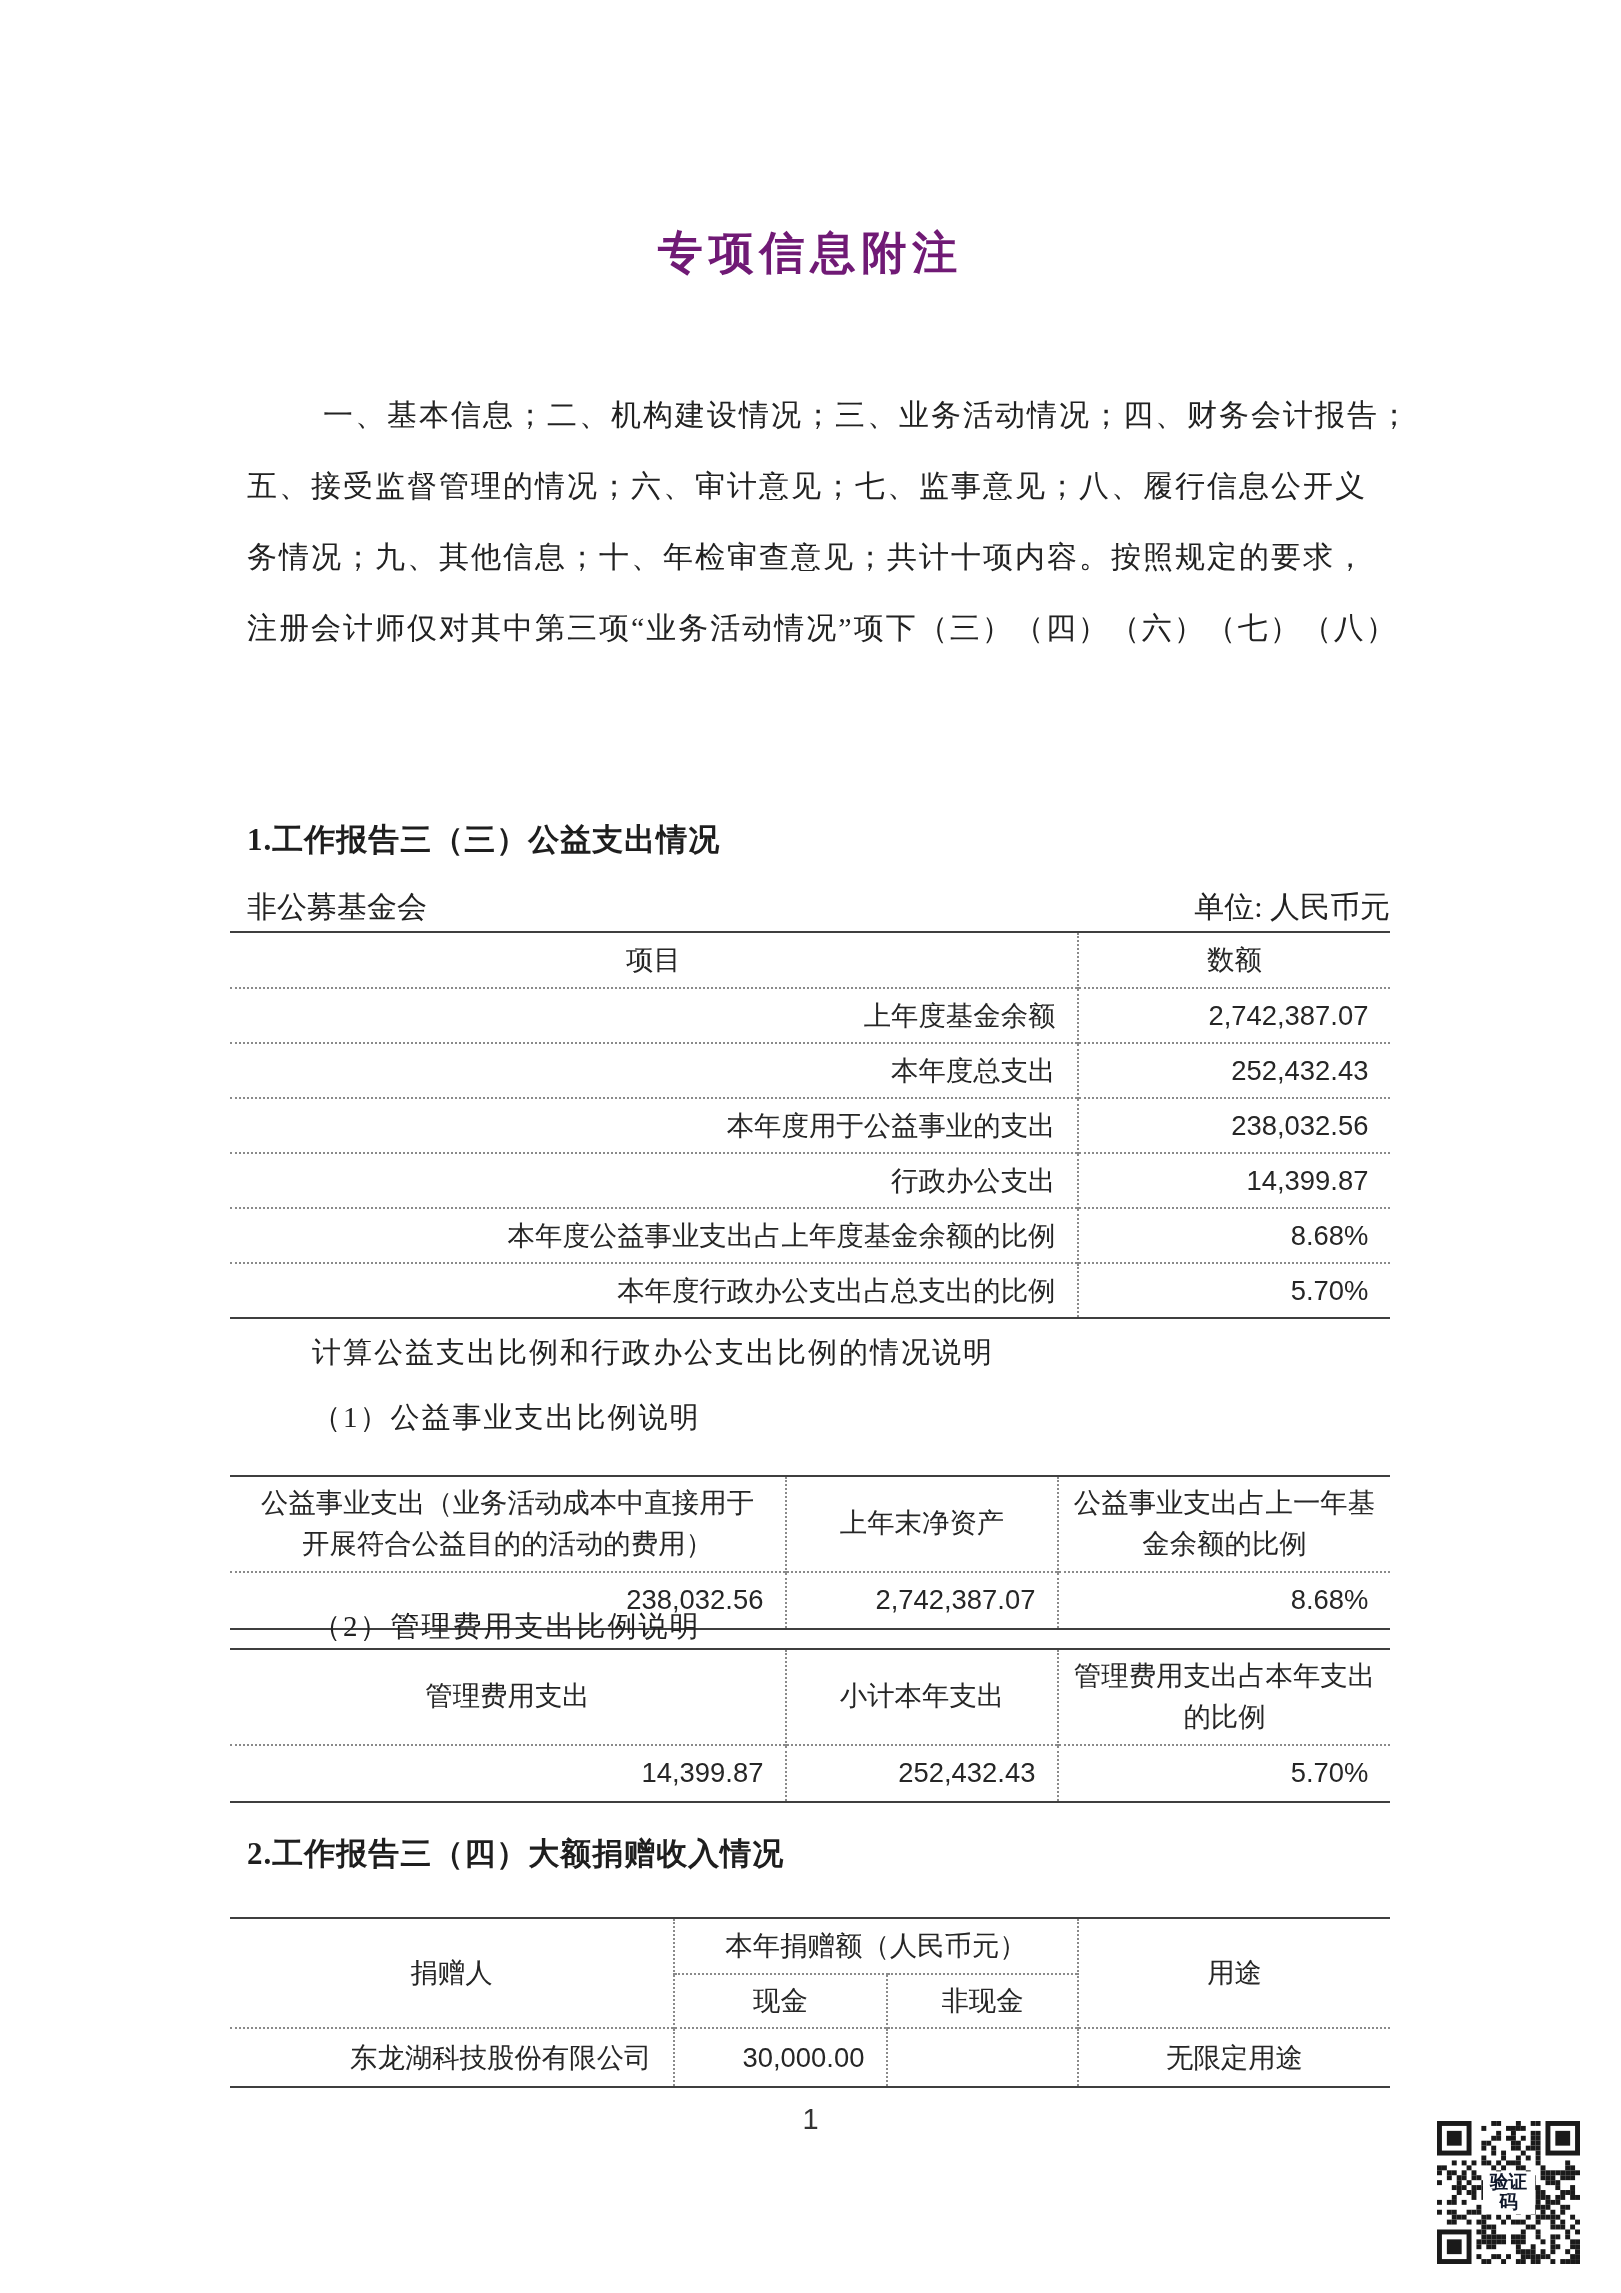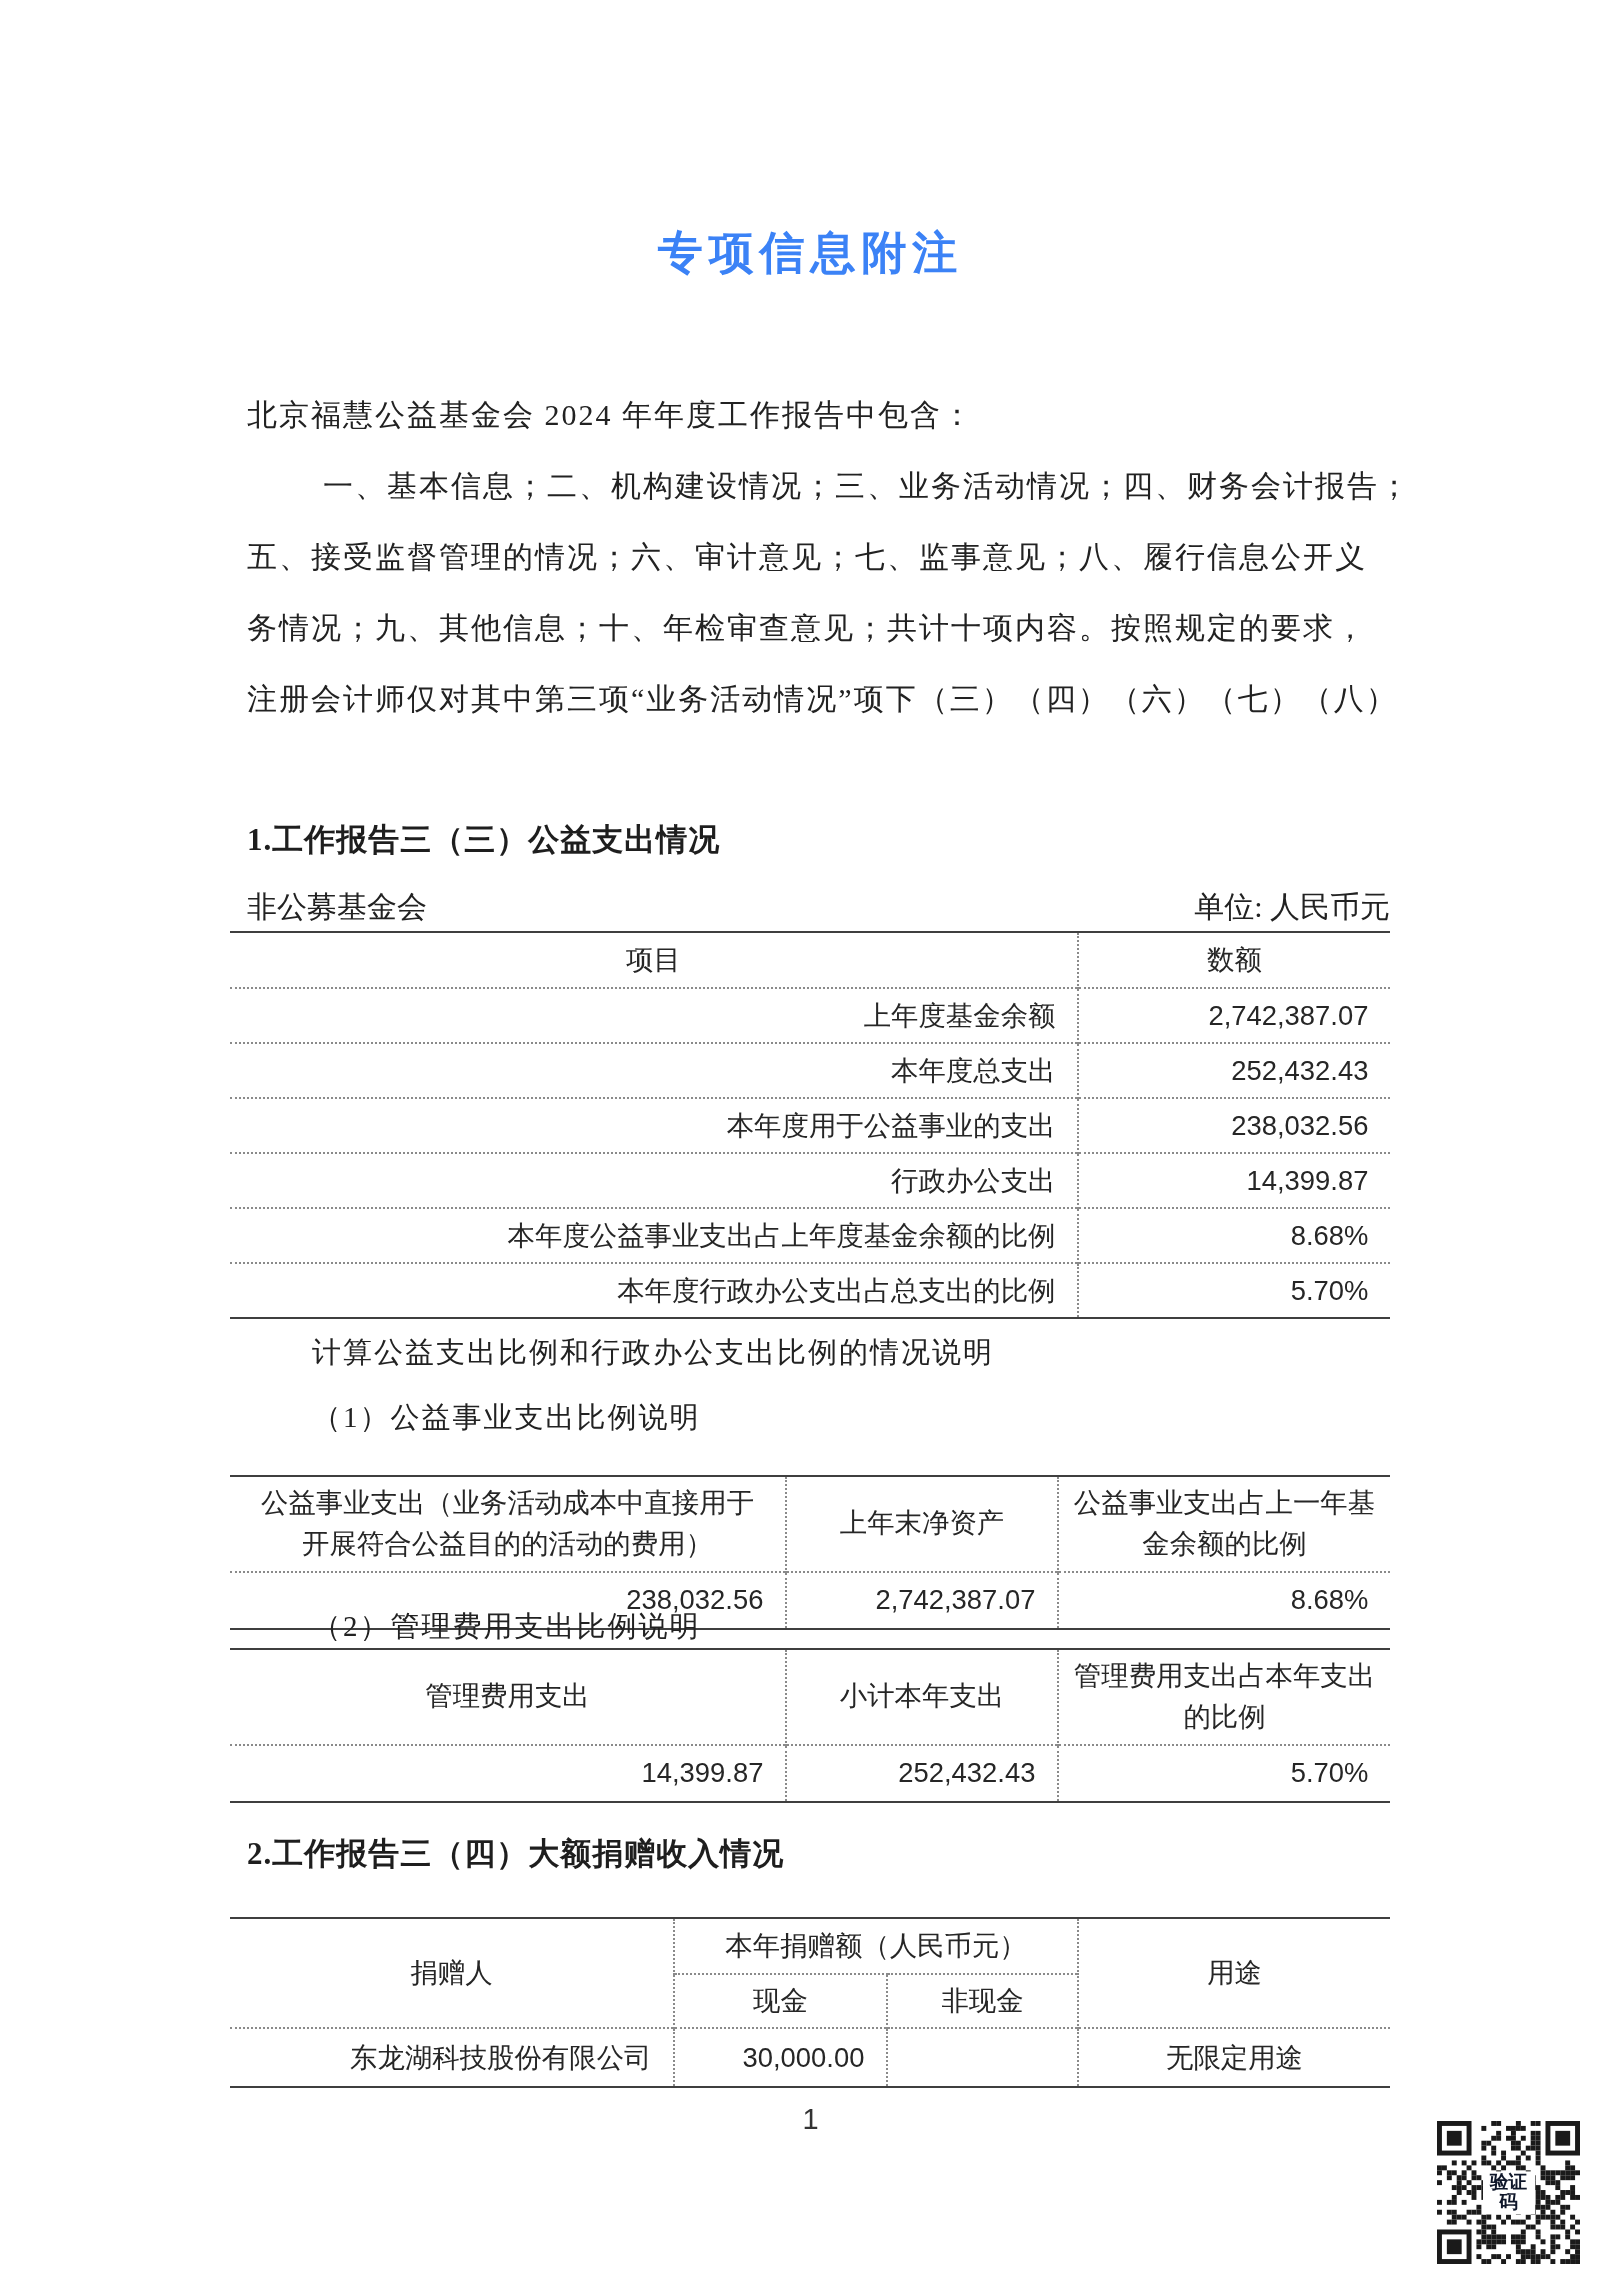--- a/index.html
+++ b/index.html
@@ -10,21 +10,21 @@
     background:#ffffff;
     margin:0 auto;
     overflow:hidden;
     color:#2b2b2b;
     font-family:"Liberation Serif","DejaVu Serif",serif;
   }
   .doc-title {
     position:absolute; top:223px; left:0; width:100%;
     text-align:center; font-size:45px; font-weight:bold; letter-spacing:5.9px;
     font-family:"Liberation Sans","DejaVu Sans",sans-serif;
-    color:#3b82f6;
+    color:#701a75;
   }
   .intro { position:absolute; top:379px; left:247px; width:1147px; }
   .intro .line {
     height:71px; line-height:71px; font-size:30px; letter-spacing:2px;
     white-space:nowrap; color:#222;
   }
   .intro .indent { padding-left:76px; }
   .sec-heading {
     position:absolute; left:247px;
     font-size:31px; font-weight:bold; letter-spacing:1px; color:#1e1e1e;
@@ -66,21 +66,20 @@
   }
 </style>
 </head>
 <body>
 
 <div class="page">
 
   <div class="doc-title">专项信息附注</div>
 
   <div class="intro">
-    <div class="line">北京福慧公益基金会 2024 年年度工作报告中包含：</div>
     <div class="line indent">一、基本信息；二、机构建设情况；三、业务活动情况；四、财务会计报告；</div>
     <div class="line">五、接受监督管理的情况；六、审计意见；七、监事意见；八、履行信息公开义</div>
     <div class="line">务情况；九、其他信息；十、年检审查意见；共计十项内容。按照规定的要求，</div>
     <div class="line">注册会计师仅对其中第三项“业务活动情况”项下（三）（四）（六）（七）（八）</div>
   </div>
 
   <div class="sec-heading" style="top:819px;">1.工作报告三（三）公益支出情况</div>
 
   <div class="s1-subrow">
     <span>非公募基金会</span>

